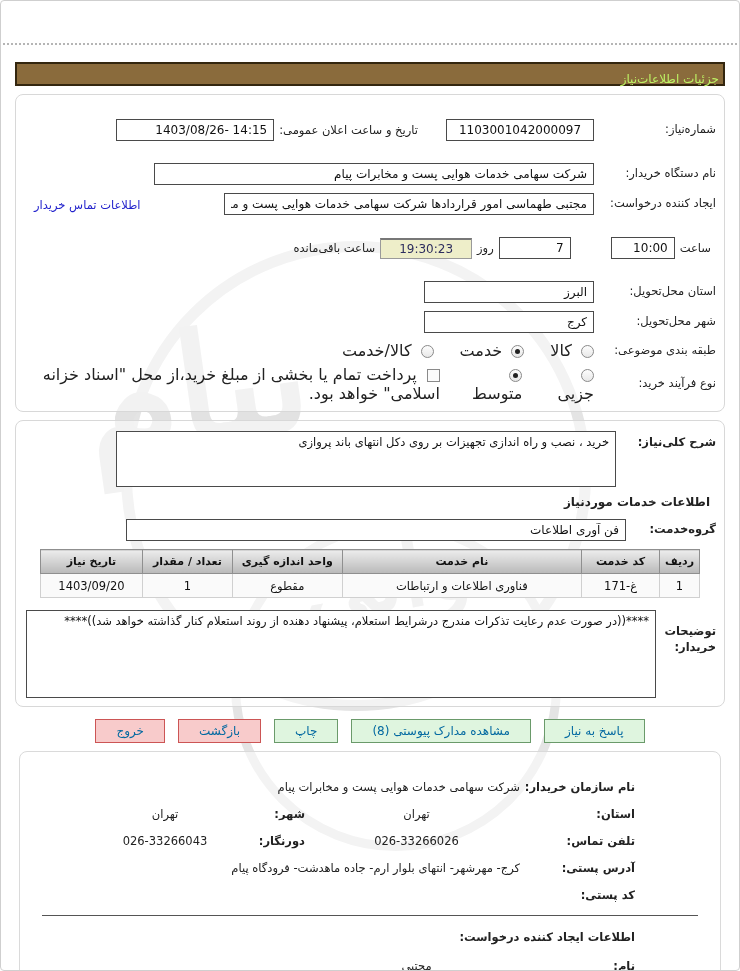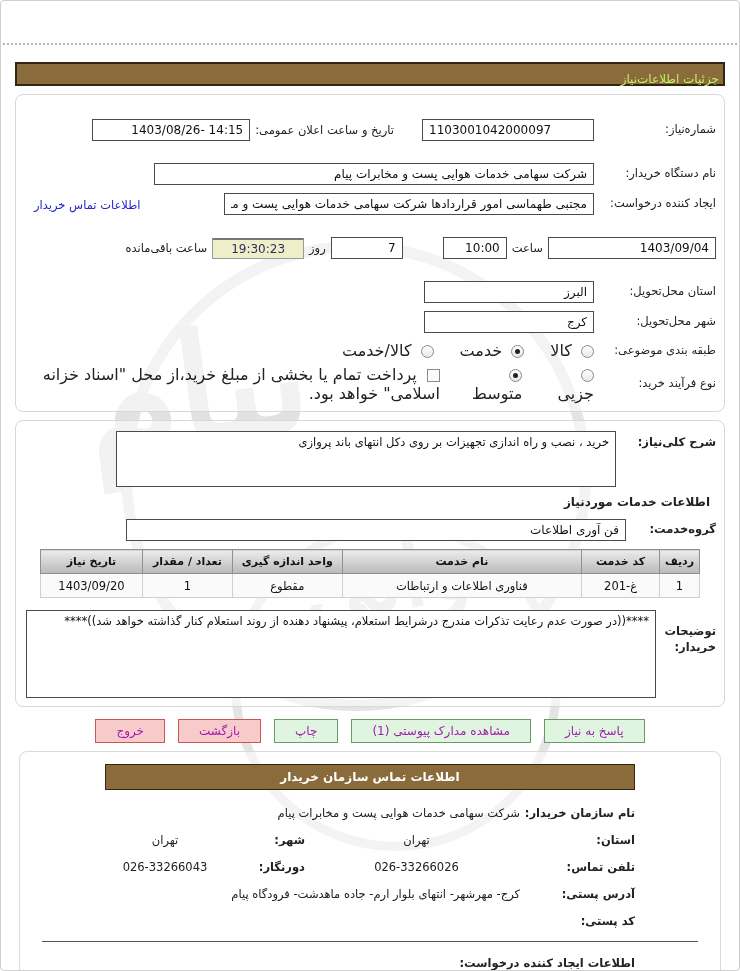--- a/index.html
+++ b/index.html
@@ -52,21 +52,21 @@
   .bold-lbl { font-weight: bold; }
 
   table.svc { border-collapse: collapse; width: 660px; margin: 2px auto 12px auto; }
   table.svc th {
     background: linear-gradient(#ececec, #b9b9b9); border: 1px solid #8f8f8f;
     font-size: 11px; font-weight: bold; height: 24px; padding: 2px 4px; color: #111;
   }
   table.svc td { background: #fafafa; border: 1px solid #d0d0d0; border-top: none; font-size: 11.5px; height: 24px; padding: 2px 4px; text-align: center; color: #111; }
 
   .btn-row { display: flex; justify-content: center; gap: 13px; margin: 12px 0 6px 0; direction: rtl; }
-  .btn { height: 24px; padding: 2px 20px; font-size: 12px; font-family: "DejaVu Sans", sans-serif; cursor: pointer; color: #a21caf; }
+  .btn { height: 24px; padding: 2px 20px; font-size: 12px; font-family: "DejaVu Sans", sans-serif; cursor: pointer; color: #0369a1; }
   .btn-green { background: #dff5df; border: 1px solid #6a9a6a; }
   .btn-pink { background: #f8cbcb; border: 1px solid #cc5555; }
 
   .bottom-box { margin: 8px 18px 0 18px; border: 1px solid #dadada; border-radius: 8px; padding: 12px 0 10px 0; height: 318px; overflow: hidden; background: rgba(255,255,255,0.55); }
   .contact-bar {
     width: 530px; margin: 0 auto; height: 26px; line-height: 24px; text-align: center;
     background: #8a6b3c; border: 1px solid #33260f; color: #fff; font-weight: bold; font-size: 12px;
   }
   .cwrap { width: 530px; margin: 16px auto 0 auto; }
   .crow { display: flex; align-items: center; margin-bottom: 13px; font-size: 11.5px; }
@@ -90,38 +90,37 @@
   <div class="content">
     <div class="top-strip"></div>
     <div class="dotted"></div>
 
     <div class="title-bar">جزئیات اطلاعات‌نیاز</div>
 
     <div class="group-box">
 
       <div class="frow">
         <div class="flabel">شماره‌نیاز:</div>
-        <input class="tbox ltr" style="width: 172px; text-align: left;" readonly="" value="1103001042000097">
+        <input class="tbox ltr" style="width: 148px; text-align: center;" readonly="" value="1103001042000097">
         <span class="inline-lbl" style="margin-right:28px;">تاریخ و ساعت اعلان عمومی:</span>
         <input class="tbox ltr" style="width: 158px; text-align: right;" readonly="" value="1403/08/26- 14:15">
       </div>
 
       <div class="frow">
         <div class="flabel">نام دستگاه خریدار:</div>
         <input class="tbox" style="width: 440px;" readonly="" value="شرکت سهامی خدمات هوایی پست و مخابرات پیام">
       </div>
 
       <div class="frow">
         <div class="flabel">ایجاد کننده درخواست:</div>
         <input class="tbox" style="width: 370px; overflow: hidden;" readonly="" value="مجتبی طهماسی امور قراردادها شرکت سهامی خدمات هوایی پست و مخابرات پیام">
         <a class="link" style="position:absolute; left:10px; top:5px;">اطلاعات تماس خریدار</a>
       </div>
 
       <div class="frow">
-        <input class="tbox ltr" style="width: 168px; text-align: right;" readonly="" value="1403/09/04">
         <span class="inline-lbl">ساعت</span>
         <input class="tbox ltr" style="width: 64px; text-align: right;" readonly="" value="10:00">
         <input class="tbox ltr" style="width: 72px; margin-right: 40px; text-align: right;" readonly="" value="7">
         <span class="inline-lbl">روز</span>
         <span class="timer">19:30:23</span>
         <span class="inline-lbl">ساعت باقی‌مانده</span>
       </div>
 
       <div class="frow">
         <div class="flabel">استان محل‌تحویل:</div>
@@ -186,45 +185,44 @@
             <th style="width:78px;">کد خدمت</th>
             <th style="width:240px;">نام خدمت</th>
             <th style="width:110px;">واحد اندازه گیری</th>
             <th style="width:90px;">تعداد / مقدار</th>
             <th style="width:102px;">تاریخ نیاز</th>
           </tr>
         </thead>
         <tbody>
           <tr>
             <td>1</td>
-            <td>غ-201</td>
+            <td>غ-171</td>
             <td>فناوری اطلاعات و ارتباطات</td>
             <td>مقطوع</td>
             <td>1</td>
             <td class="ltr">1403/09/20</td>
           </tr>
         </tbody>
       </table>
 
       <div class="frow" style="align-items:flex-start; margin-bottom:2px;">
         <div class="flabel bold-lbl" style="width:60px; padding-top:14px;">توضیحات خریدار:</div>
         <textarea class="ta" style="width: 630px; height: 88px;" readonly="">****((در صورت عدم رعایت تذکرات مندرج درشرایط استعلام، پیشنهاد دهنده از روند استعلام کنار گذاشته خواهد شد))****</textarea>
       </div>
     </div>
 
     <div class="btn-row">
       <button class="btn btn-green">پاسخ به نیاز</button>
-      <button class="btn btn-green">مشاهده مدارک پیوستی (1)</button>
+      <button class="btn btn-green">مشاهده مدارک پیوستی (8)</button>
       <button class="btn btn-green">چاپ</button>
       <button class="btn btn-pink">بازگشت</button>
       <button class="btn btn-pink">خروج</button>
     </div>
 
     <div class="bottom-box">
-      <div class="contact-bar">اطلاعات تماس سازمان خریدار</div>
 
       <div class="cwrap">
         <div class="crow">
           <div class="clabel">نام سازمان خریدار:</div>
           <div class="cvalue" style="width:340px;">شرکت سهامی خدمات هوایی پست و مخابرات پیام</div>
         </div>
         <div class="crow">
           <div class="clabel">استان:</div>
           <div class="cvalue" style="text-align:center;">تهران</div>
           <div class="clabel2">شهر:</div>

